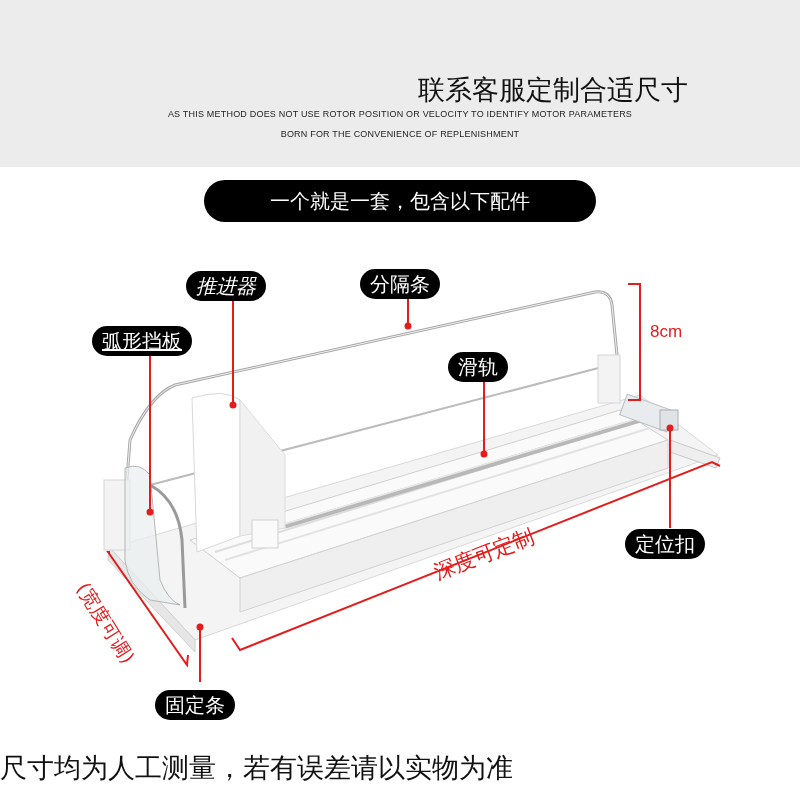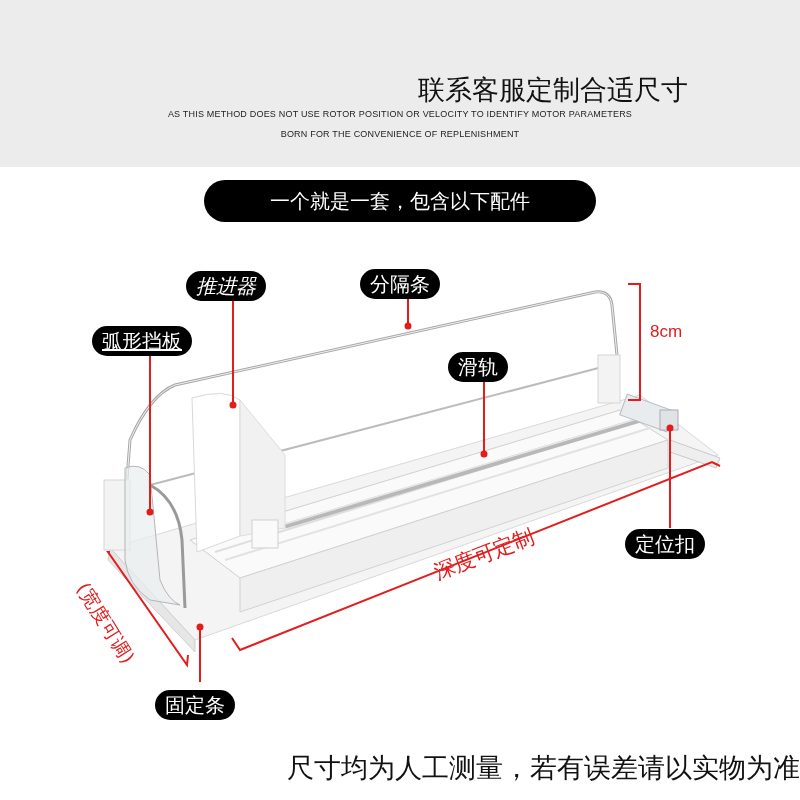--- a/index.html
+++ b/index.html
@@ -7,21 +7,21 @@
     body { position:relative; font-family:"DejaVu Sans", sans-serif; }
     .header { position:absolute; left:0; top:0; width:800px; height:167px; background:#ececec; }
     .title-green { position:absolute; left:104px; top:26px; font-size:64px; font-weight:bold; color:#16934a; letter-spacing:1px; white-space:nowrap; line-height:80px; }
     .title-sub { position:absolute; left:418px; top:62px; font-size:27px; color:#111; white-space:nowrap; line-height:36px;margin-top:10px; }
     .eng { position:absolute; left:0; width:800px; text-align:center; font-family:"Liberation Sans", sans-serif; font-size:9px; color:#222; letter-spacing:0.2px; }
     .eng1 { top:109px; }
     .eng2 { top:129px; }
     .pill-main { position:absolute; left:204px; top:180px; width:392px; height:42px; background:#000; border-radius:21px; color:#fff; font-size:20px; text-align:center; line-height:42px; white-space:nowrap; }
     .label { position:absolute; height:30px; background:#000; color:#fff; border-radius:15px; font-size:20px; line-height:30px; padding:0 10px; white-space:nowrap; }
     .dim-text { position:absolute; color:#e31c1c; font-family:"Liberation Sans", sans-serif; white-space:nowrap; }
-    .footer { position:absolute; left:0; top:750px; width:800px; text-align:right; font-size:27px; color:#111; white-space:nowrap; }
+    .footer { position:absolute; left:0; top:750px; width:800px; text-align:left; font-size:27px; color:#111; white-space:nowrap; }
     svg { position:absolute; left:0; top:0; }
   </style>
 </head>
 <body>
 
 <div class="header">
   <div class="title-sub">联系客服定制合适尺寸</div>
   <div class="eng eng1">AS THIS METHOD DOES NOT USE ROTOR POSITION OR VELOCITY TO IDENTIFY MOTOR PARAMETERS</div>
   <div class="eng eng2">BORN FOR THE CONVENIENCE OF REPLENISHMENT</div>
 </div>

